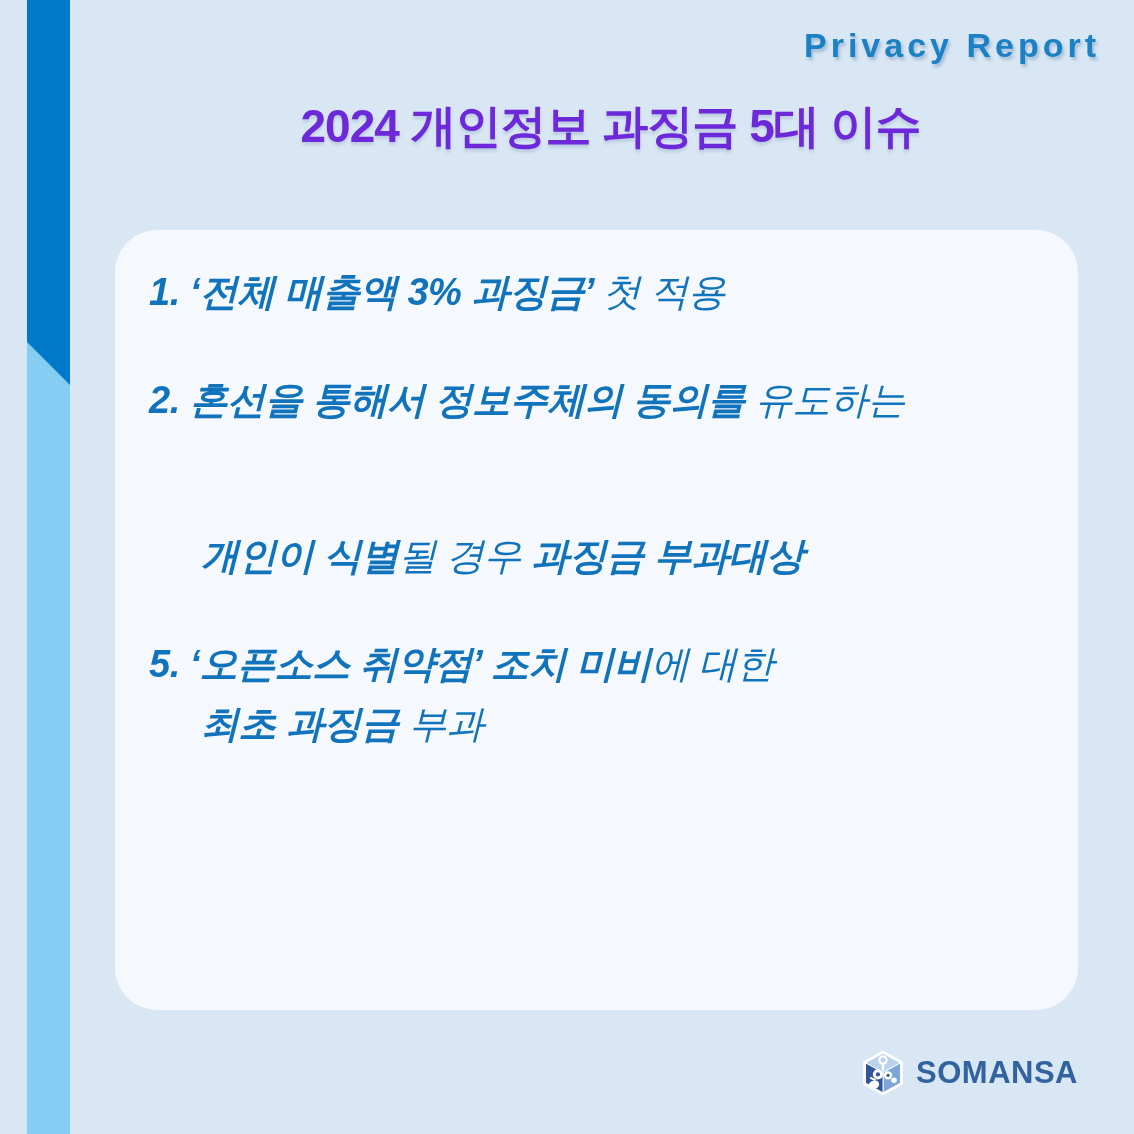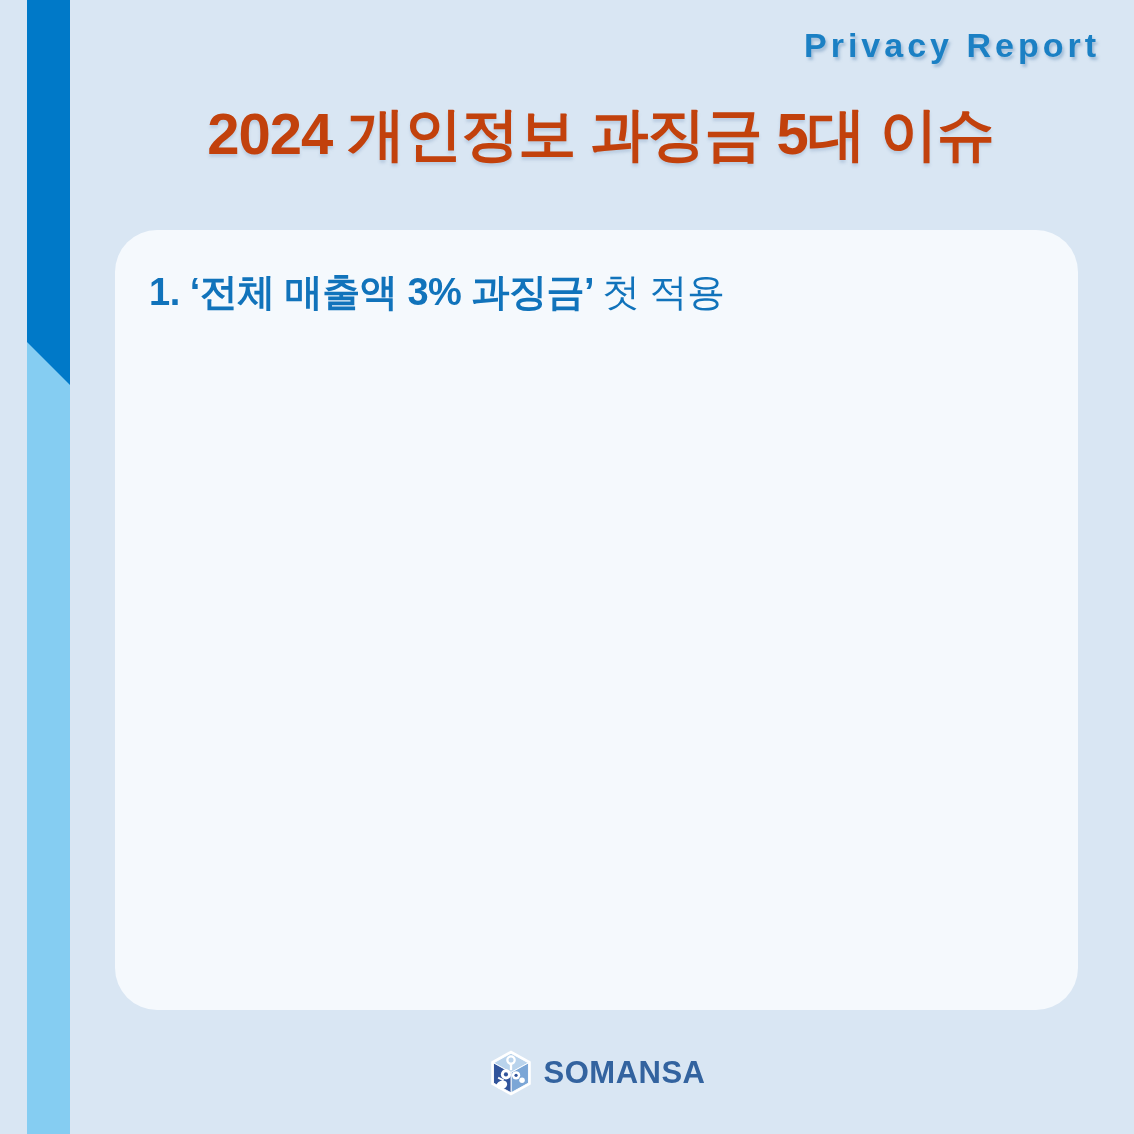--- a/index.html
+++ b/index.html
@@ -23,49 +23,49 @@
   }
   
   .report-label{
     position:absolute;top:26px;right:34px;
     font-size:34px;font-weight:800;letter-spacing:4px;
     color:#1b80c4;
     text-shadow:2px 3px 3px rgba(110,150,190,.5);
     white-space:nowrap;
   }
   .title{
-    position:absolute;top:96px;left:119px;width:963px;margin:0;
+    position:absolute;top:96px;left:129px;width:963px;margin:0;
     text-align:center;
-    font-size:58px;font-weight:800;letter-spacing:-1px;
-    color:#c2410c;
+    font-size:46px;font-weight:800;letter-spacing:-1px;
+    color:#6d28d9;
     text-shadow:0 3px 3px rgba(120,150,185,.3);
     white-space:nowrap;
   }
   
   .card{
     position:absolute;left:115px;top:230px;width:963px;height:780px;
     background:#f5f9fd;border-radius:42px;
   }
   .issues{
     list-style:none;margin:0;
     padding:32px 14px 0 34px;
-    display:flex;flex-direction:column;gap:48px;
+    display:flex;flex-direction:column;gap:48px;font-style:italic;
   }
   .issue{margin:0;padding:0;}
   .line{
     font-size:38px;line-height:60px;letter-spacing:-0.5px;
     color:#1173bb;white-space:nowrap;
   }
   .line.cont{padding-left:52px;}
   .b{font-weight:800;}
   .r{font-weight:400;}
   
   .footer{
     position:absolute;left:115px;top:1050px;width:963px;
-    display:flex;align-items:center;justify-content:center;gap:10px;
+    display:flex;align-items:center;justify-content:flex-end;gap:10px;
   }
   .logo-icon{width:46px;height:46px;display:block;}
   .logo-text{
     font-size:31px;font-weight:800;letter-spacing:0.5px;
     color:#33639f;white-space:nowrap;
   }
 </style>
 </head>
 <body>
 
@@ -79,28 +79,34 @@
   <h1 class="title">2024 개인정보 과징금 5대 이슈</h1>
 
   <div class="card">
     <ol class="issues">
 
       <li class="issue">
         <div class="line"><span class="b">1. ‘전체 매출액 3% 과징금’ </span><span class="r">첫 적용</span></div>
       </li>
 
       <li class="issue">
+        <div class="line"><span class="b">2. 혼선을 통해서 정보주체의 동의를 </span><span class="r">유도하는</span></div>
       </li>
 
       <li class="issue">
       </li>
 
       <li class="issue">
+        <div class="line cont"><span class="b">개인이 식별</span><span class="r">될 경우 </span><span class="b">과징금 부과대상</span></div>
       </li>
 
+      <li class="issue">
+        <div class="line"><span class="b">5. ‘오픈소스 취약점’ 조치 미비</span><span class="r">에 대한</span></div>
+        <div class="line cont"><span class="b">최초 과징금 </span><span class="r">부과</span></div>
+      </li>
 
     </ol>
   </div>
 
   <div class="footer">
     <svg class="logo-icon" viewBox="0 0 100 100" aria-hidden="true">
       <polygon points="50,1 93,25 93,75 50,99 7,75 7,25" fill="#ffffff"></polygon>
       <polygon points="50,7 88,28 50,49 12,28" fill="#b9d3ec" stroke="#ffffff" stroke-width="2"></polygon>
       <polygon points="88,28 88,72 50,93 50,49" fill="#7ba6d6" stroke="#ffffff" stroke-width="2"></polygon>
       <polygon points="12,28 50,49 50,93 12,72" fill="#31549b" stroke="#ffffff" stroke-width="2"></polygon>

